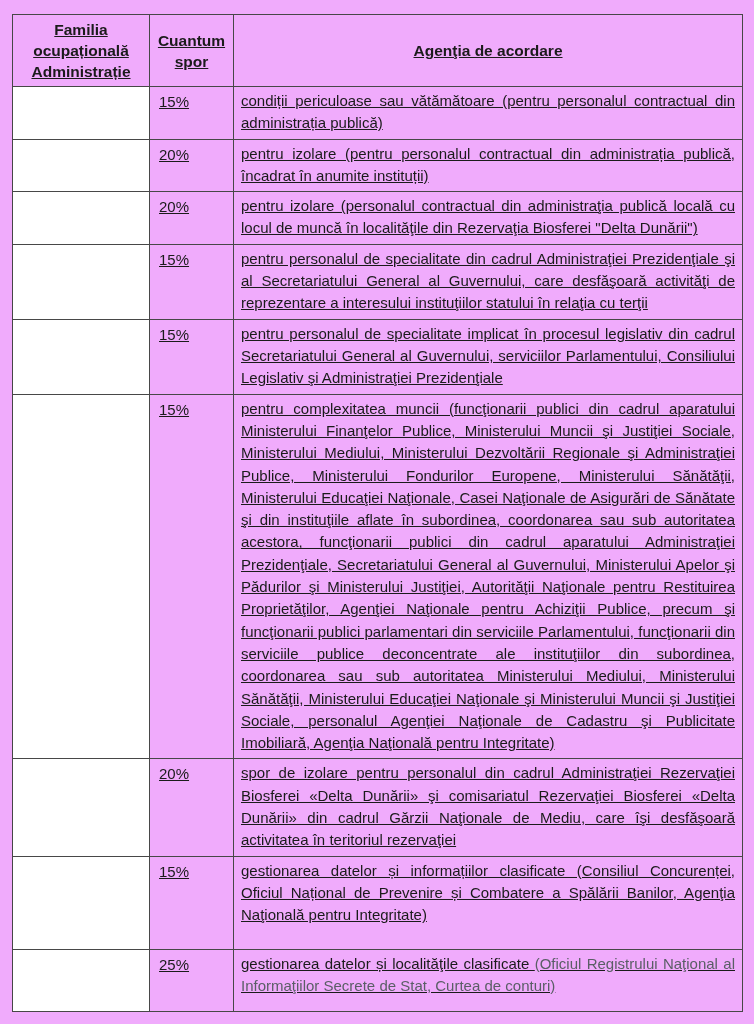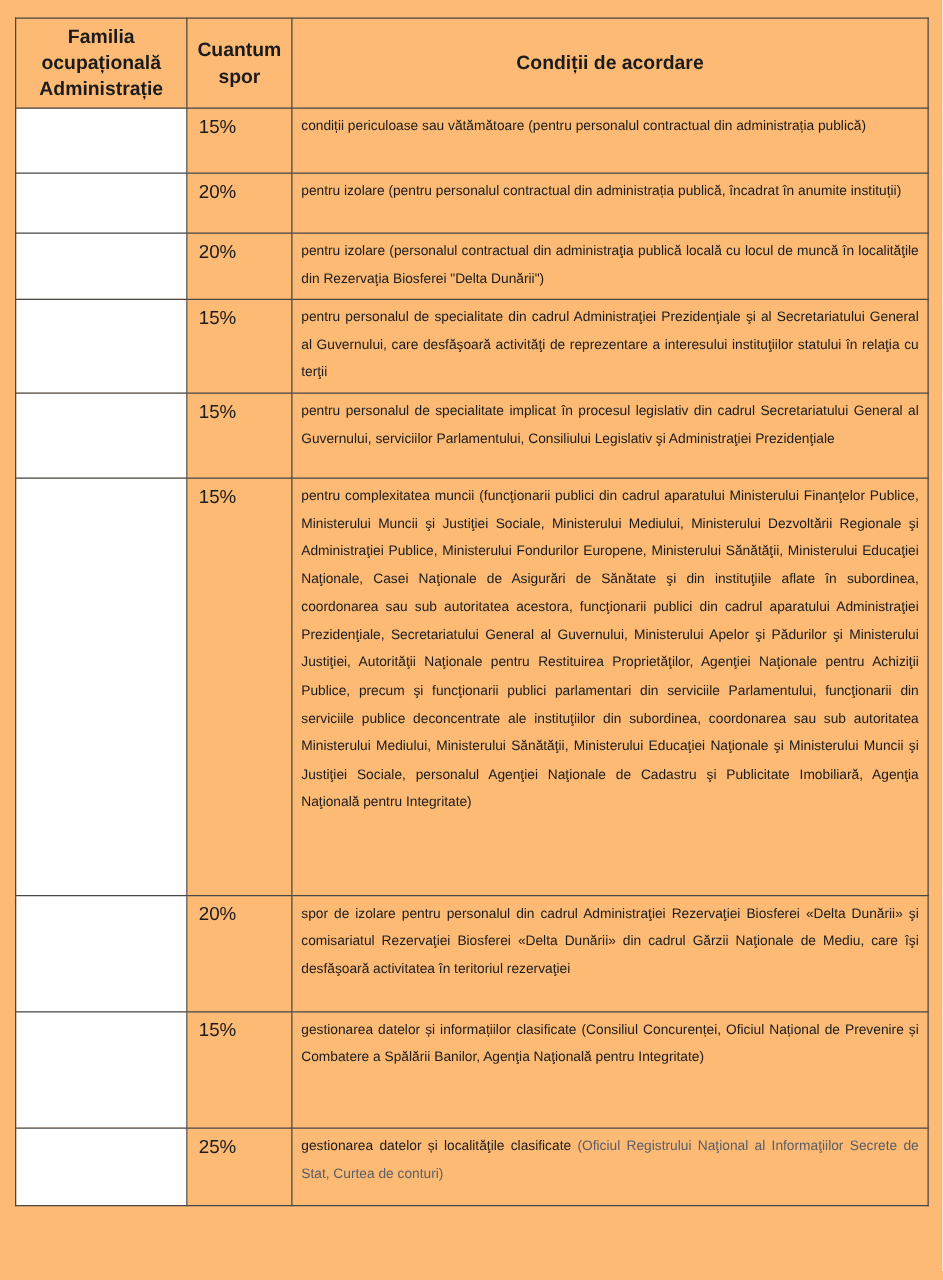--- a/index.html
+++ b/index.html
@@ -8,21 +8,22 @@
     background: #ffffff;
     font-family: "Liberation Sans", "DejaVu Sans", sans-serif;
     color: #1b1b1b;
   }
   .page {
     width: 754px;
     height: 1024px;
     box-sizing: border-box;
     padding: 14px 12px 0 12px;
     overflow: hidden;
-    background: #fdba74;
+    background: #f0abfc;
+    text-decoration: underline;
   }
   table.doc {
     border-collapse: collapse;
     table-layout: fixed;
     width: 730px;
   }
   table.doc col.c1 { width: 137px; }
   table.doc col.c2 { width: 84px; }
   table.doc col.c3 { width: 509px; }
   table.doc th, table.doc td {
@@ -41,21 +42,21 @@
   }
   td.fam { background: #ffffff; }
   td.spor {
     font-size: 15px;
     padding: 4px 4px 4px 9px;
     line-height: 22px;
     text-align: left;
     margin-top: 11px;
   }
   td.cond {
-    font-size: 11px;
+    font-size: 15px;
     line-height: 22.3px;
     padding: 3px 7px 4px 7px;
     text-align: justify;
     text-justify: inter-word;
   }
   .muted {
     color: #5a5e66;
     font-weight: 400;
   }
   
@@ -75,21 +76,21 @@
   <table class="doc">
     <colgroup>
         <col class="c1">
         <col class="c2">
         <col class="c3">
       </colgroup>
     <thead>
       <tr>
         <th>Familia ocupațională Administrație</th>
         <th>Cuantum spor</th>
-        <th>Condiții de acordare</th>
+        <th>Agenţia de acordare</th>
       </tr>
     </thead>
     <tbody>
       <tr class="h52">
         <td class="fam"></td>
         <td class="spor">15%</td>
         <td class="cond"><span>condiții periculoase sau vătămătoare (pentru personalul contractual din administrația publică)</span><span class="muted"></span></td>
       </tr>
       <tr class="h48">
         <td class="fam"></td>

